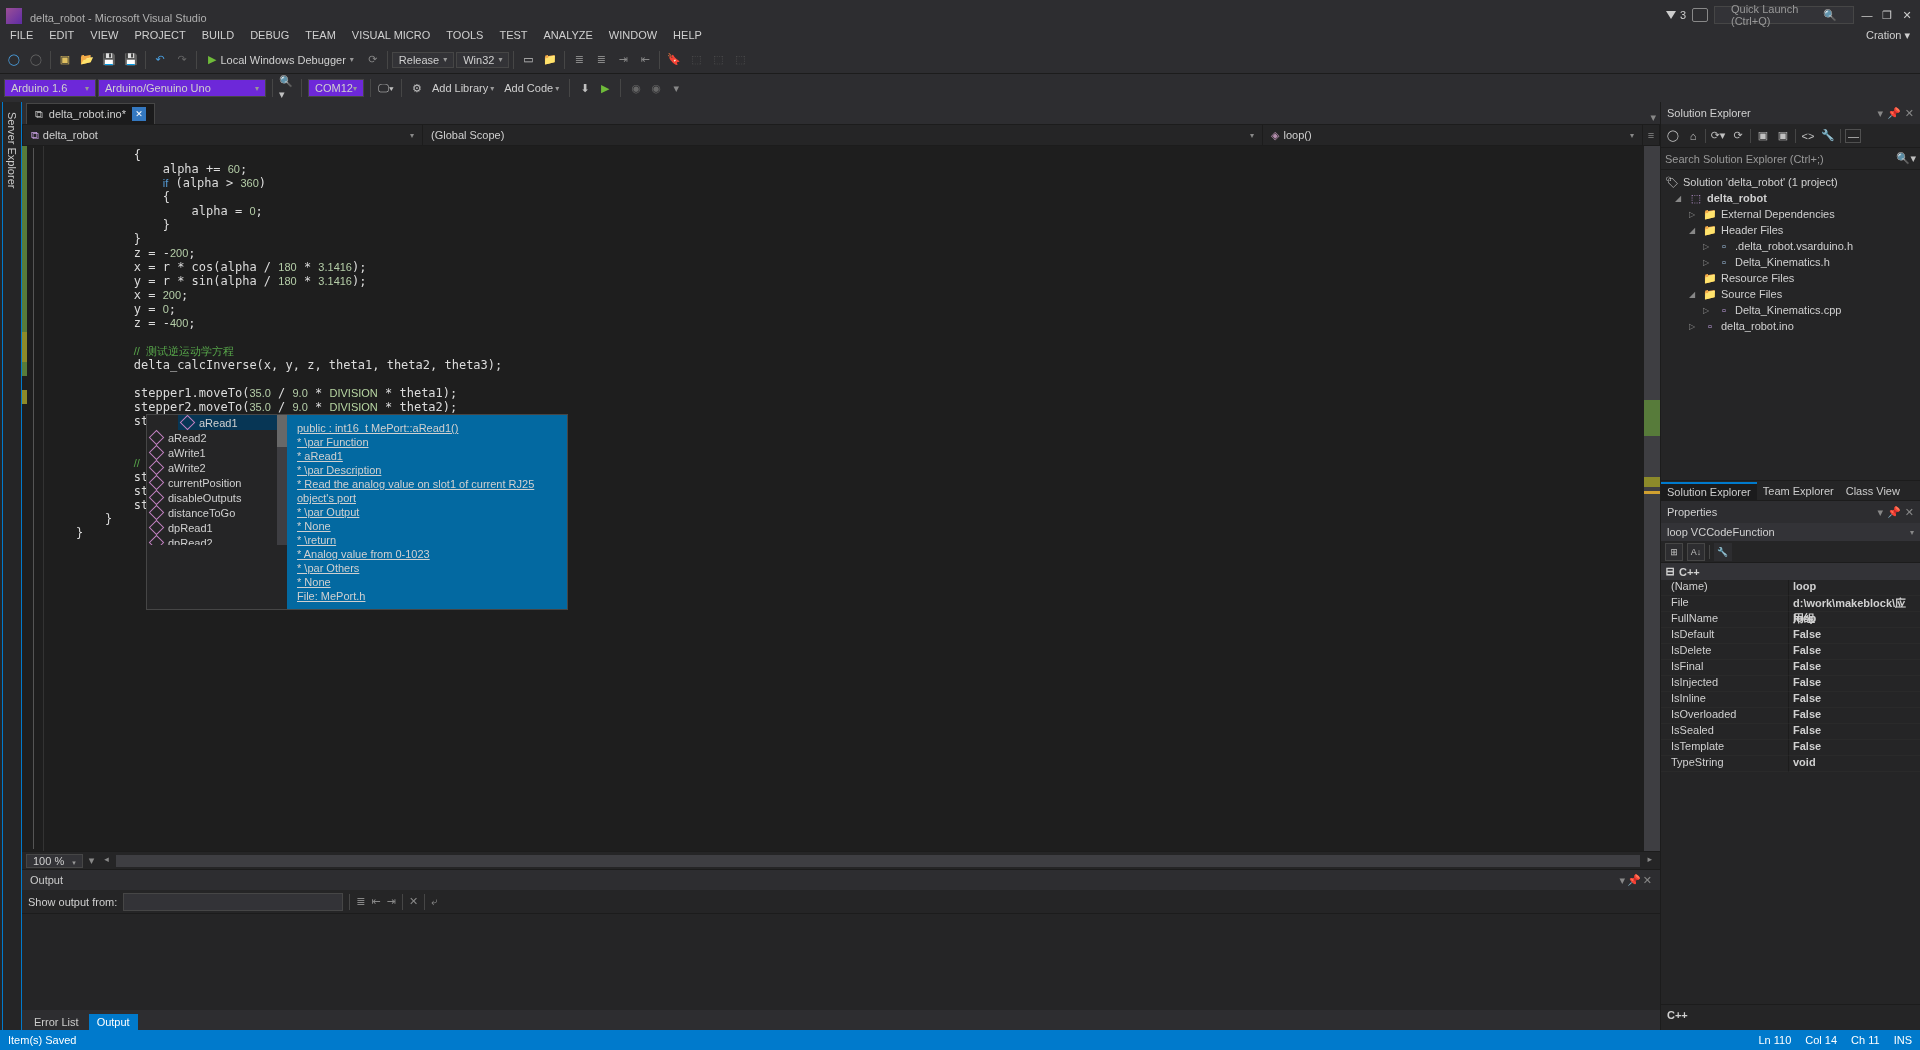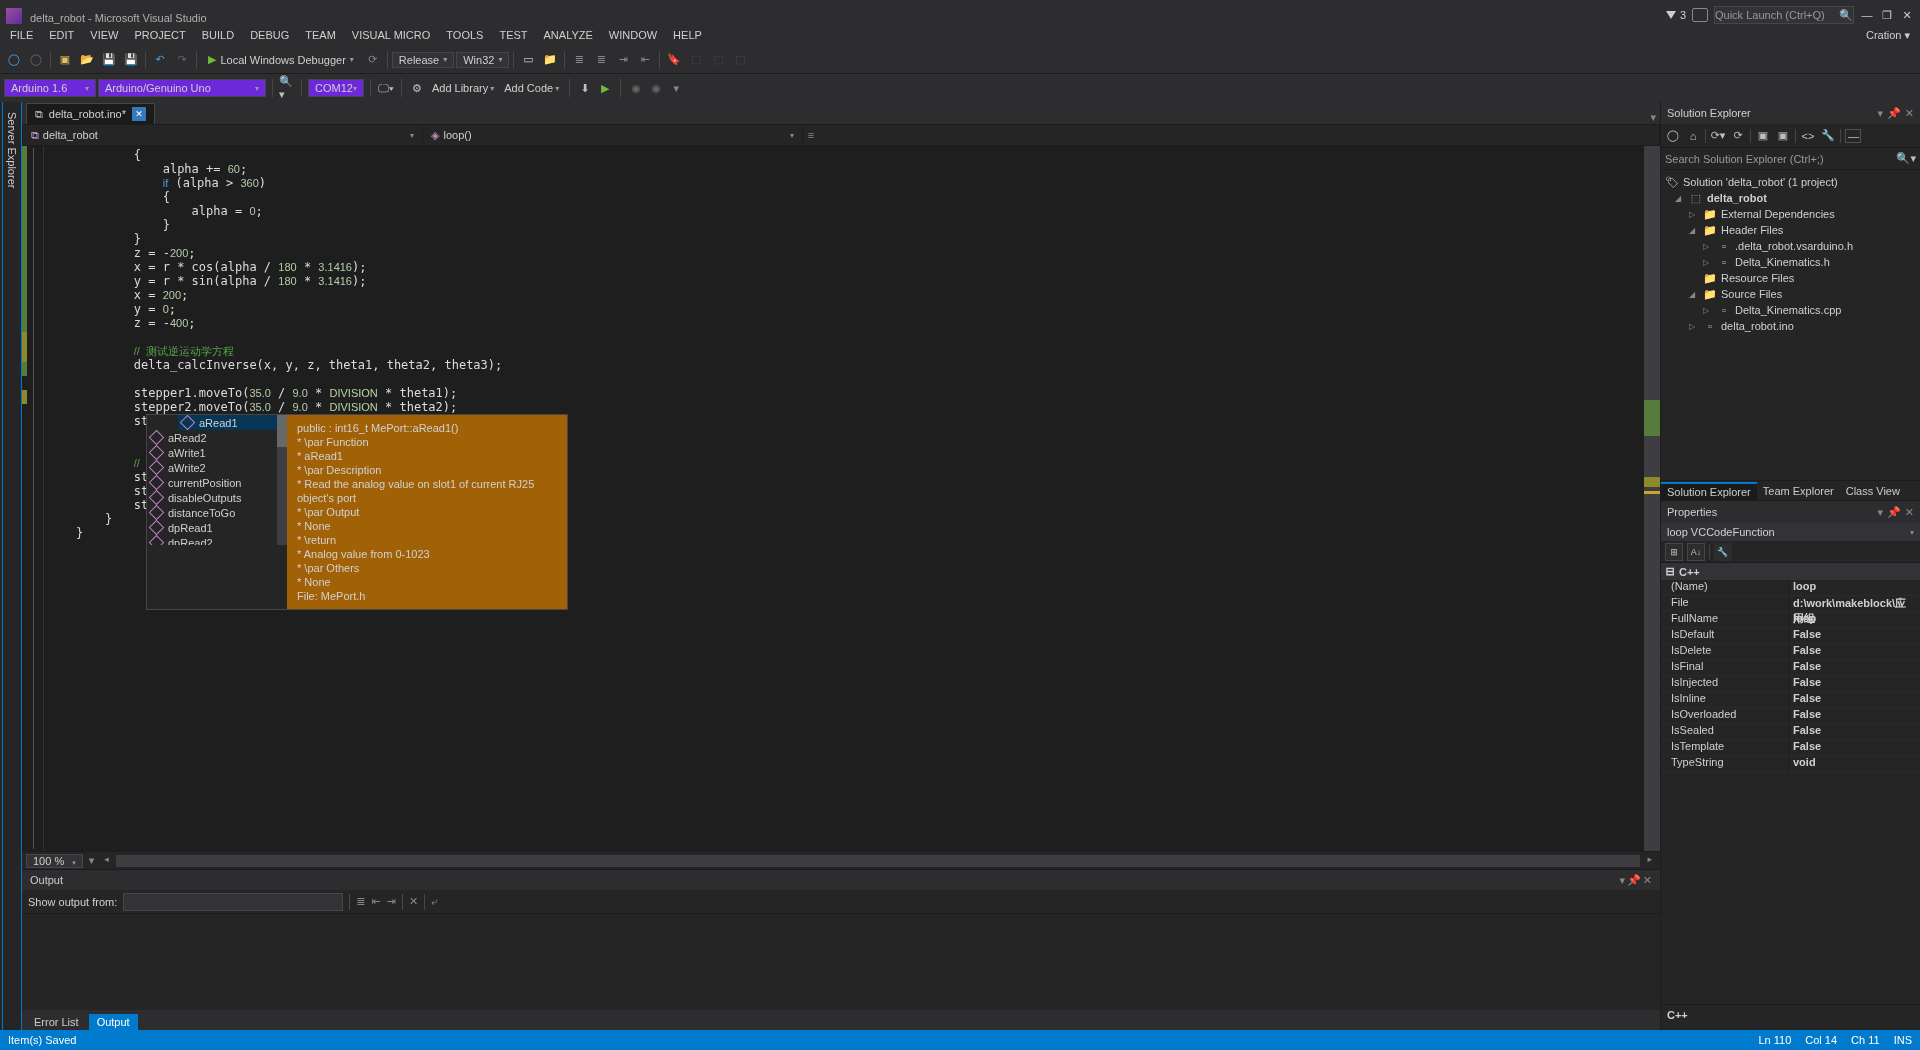--- a/index.html
+++ b/index.html
@@ -4,21 +4,21 @@
 <style>
 * { margin: 0; padding: 0; box-sizing: border-box; font-family: "Segoe UI", Arial, sans-serif; font-size: 11px; }
 body { background: #2d2d30; color: #d0d0d0; width: 1920px; height: 1050px; overflow: hidden; position: relative; }
 .titlebar { height: 24px; background: #2d2d30; display: flex; align-items: flex-end; padding: 0 6px; }
 .titlebar .vs-logo { width: 16px; height: 16px; background: linear-gradient(135deg,#9b4f96,#5e2ca5); margin-right: 8px; }
 .titlebar .title { color: #b0b0b0; }
 .titlebar .right { margin-left: auto; display: flex; align-items: center; gap: 6px; }
 .titlebar .notif { display: flex; align-items: center; gap: 4px; color: #ccc; }
 .titlebar .notif .flag { width: 0; height: 0; border-left: 5px solid transparent; border-right: 5px solid transparent; border-bottom: 8px solid #ccc; transform: rotate(180deg); }
 .titlebar .feedback { width: 16px; height: 14px; border: 1px solid #888; border-radius: 2px; position: relative; }
-.titlebar .ql { width: 140px; height: 18px; background: #333337; border: 1px solid #464646; padding: 0 0; display: flex; align-items: center; color: #999; }
+.titlebar .ql { width: 140px; height: 18px; background: #333337; border: 1px solid #464646; padding: 0 16px; display: flex; align-items: center; color: #999; }
 .titlebar .ql .mag { margin-left: auto; color: #999; }
 .titlebar .winbtn { width: 14px; height: 14px; display: flex; align-items: center; justify-content: center; color: #ccc; cursor: pointer; }
 .menubar { height: 22px; background: #2d2d30; display: flex; align-items: center; padding: 0 2px; }
 .menubar .item { padding: 3px 8px; color: #d0d0d0; cursor: pointer; }
 .menubar .crt { margin-left: auto; padding: 3px 8px; color: #d0d0d0; }
 .toolbar { height: 28px; background: #2d2d30; border-bottom: 1px solid #1c1c1c; display: flex; align-items: center; padding: 0 4px; gap: 2px; }
 .toolbar .btn { width: 20px; height: 20px; display: flex; align-items: center; justify-content: center; cursor: pointer; color: #c0c0c0; }
 .toolbar .sep { width: 1px; height: 18px; background: #464646; margin: 0 2px; }
 .toolbar .dbg { display: flex; align-items: center; gap: 4px; background: transparent; border: 1px solid transparent; padding: 1px 6px; }
 .toolbar .dbg .play { color: #6fbb3a; }
@@ -62,21 +62,21 @@
 .code .caret { border-left:1px solid #e0e0e0; margin-left:-1px; animation: blink 1s steps(1) infinite; }
 @keyframes blink { 50% { opacity:0; } }
 
 .intellisense { position: absolute; border: 1px solid #464646; background: #252526; display: flex; }
 .intellisense .list { width: 140px; max-height: 130px; overflow: hidden; position: relative; }
 .intellisense .sb { position:absolute; right:0; top:0; bottom:0; width:10px; background:#3e3e42; }
 .intellisense .sb .thumb { background:#686868; width:10px; height:32px; position:absolute; top:0; }
 .intellisense .row { height: 15px; padding: 1px 4px; display: flex; align-items: center; gap: 6px; }
 .intellisense .row.sel { background: #073655; margin-left: 31px; }
 .intellisense .row .ic { width: 11px; height: 11px; border: 1px solid #c080c0; transform: rotate(45deg); }
-.intellisense .tip { background: #a16207; padding: 6px 10px; max-width: 280px; line-height: 14px; }
+.intellisense .tip { background: #0369a1; padding: 6px 10px; max-width: 280px; line-height: 14px; text-decoration: underline; }
 
 .zoom { height: 18px; background: #252526; border-top: 1px solid #1c1c1c; display: flex; align-items: center; padding: 0 4px; text-align: right; }
 .zoom .combo { background: #333337; border: 1px solid #464646; padding: 0 6px; font-size: 10px; }
 .zoom .combo::after { content: '▾'; margin-left: 8px; color: #999; font-size: 7px; }
 .zoom .hbar { flex:1; height:12px; background:#3e3e42; margin-left:8px; position:relative; }
 .zoom .hbar::before{content:'◂'; position:absolute; left:-12px; top:-1px; color:#888; font-size:9px;}
 .zoom .hbar::after{content:'▸'; position:absolute; right:-12px; top:-1px; color:#888; font-size:9px;}
 
 .vscroll { width: 16px; background: #3e3e42; position: relative; }
 .vscroll .mark { position:absolute; left:0; right:0; height:2px; }
@@ -252,20 +252,23 @@
         <div class="close">✕</div>
       </div>
       <div style="margin-left:auto;padding:0 4px;color:#888">▾</div>
     </div>
 
     <div class="nav-bar">
       <div class="part" style="flex:0 0 400px">
         <span class="ico">⧉</span>
         <span>delta_robot</span>
       </div>
+      <div class="part">
+        <span>(Global Scope)</span>
+      </div>
       <div class="part" style="flex:0 0 380px">
         <span class="ico" style="color:#b48ead">◈</span>
         <span>loop()</span>
       </div>
       <div class="toggl">≡</div>
     </div>
 
     <div class="editor-body">
       <div class="gutter">
         <div class="changes" style="position:relative">

